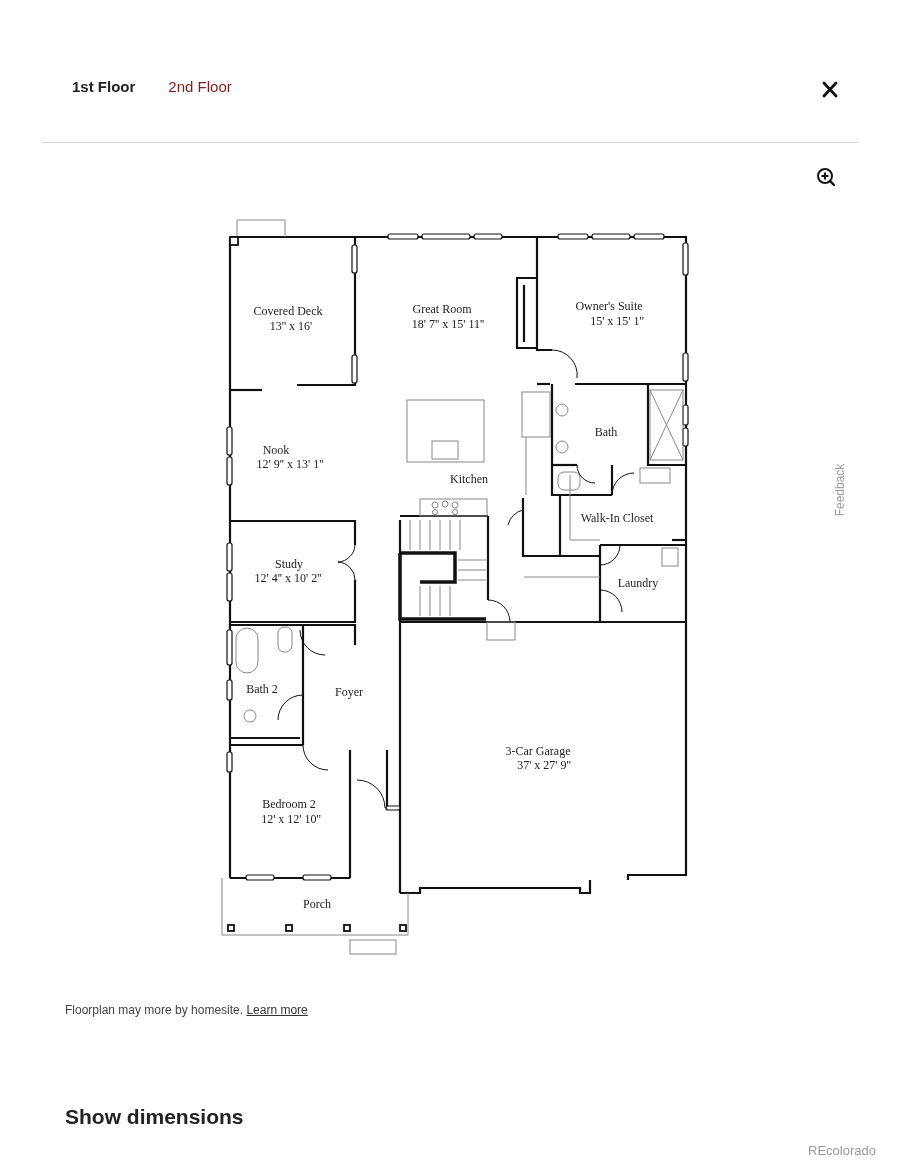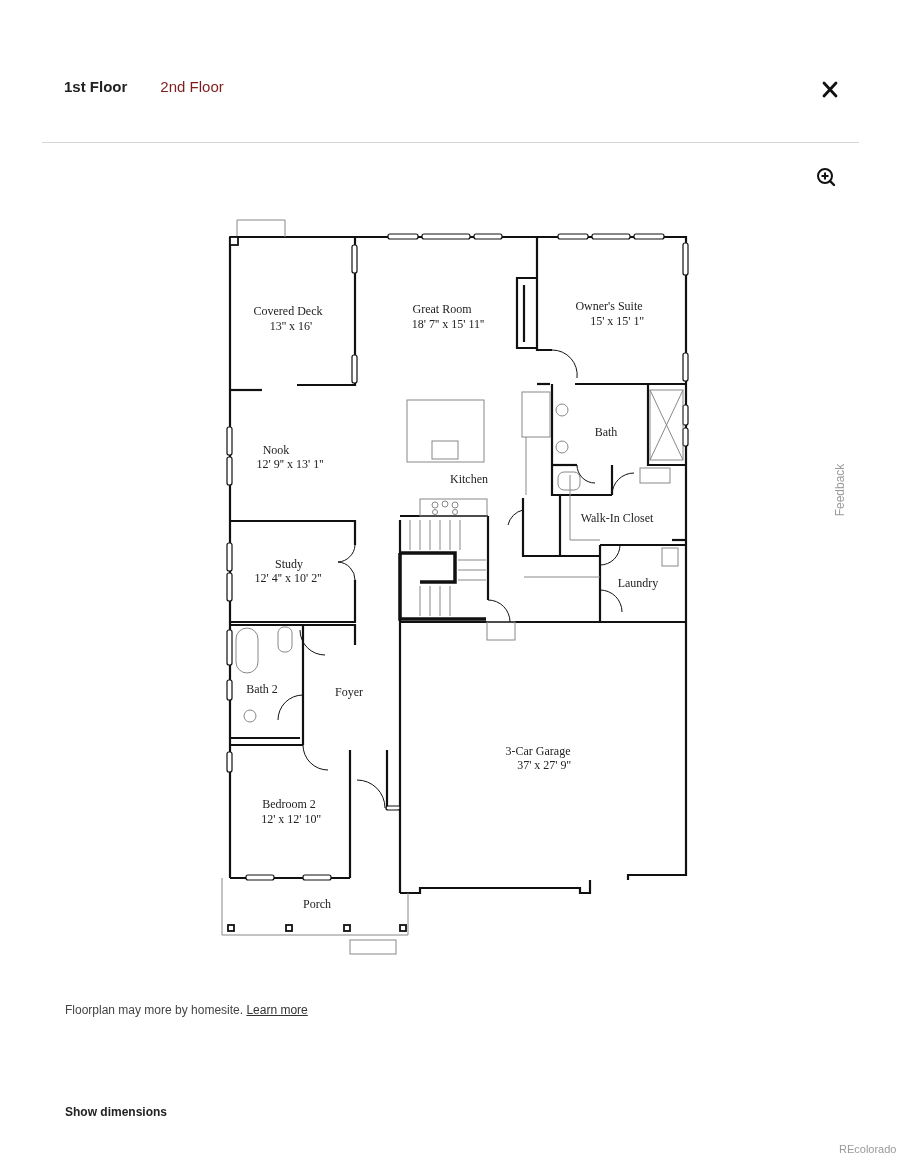--- a/index.html
+++ b/index.html
@@ -1,30 +1,30 @@
 <!DOCTYPE html>
 <html><head>
 <meta charset="utf-8">
 <style>
   html, body { margin:0; padding:0; background:#ffffff; }
   body { width:900px; height:1165px; position:relative; overflow:hidden; font-family:"Liberation Sans", sans-serif; color:#1a1a1a; }
-  .tabs { position:absolute; left:64px; top:78px; display:flex; gap:33px; font-size:15px; }
+  .tabs { position:absolute; left:72px; top:78px; display:flex; gap:33px; font-size:15px; }
   .tab { cursor:pointer; }
   .tab.active { font-weight:bold; color:#222; }
   .tab.inactive { color:#7f1d1d; }
   .close { position:absolute; left:818px; top:78px; width:24px; height:24px; cursor:pointer; }
   .divider { position:absolute; left:42px; top:142px; width:817px; height:1px; background:#d6d6d6; }
   .zoom-btn { position:absolute; left:814px; top:165px; width:24px; height:24px; cursor:pointer; }
   .feedback { position:absolute; left:830px; top:455px; width:20px; height:70px; }
   .feedback span { position:absolute; left:50%; top:50%; transform:translate(-50%,-50%) rotate(-90deg); font-size:12px; color:#9a9a9a; white-space:nowrap; cursor:pointer; }
   .plan { position:absolute; left:0; top:0; }
   .disclaimer { position:absolute; left:65px; top:1003px; font-size:12px; color:#444; }
   .disclaimer a { color:#333; text-decoration:underline; cursor:pointer; }
-  .showdim { position:absolute; left:65px; top:1105px; font-size:12px; font-weight:bold; color:#222; cursor:pointer;text-align:center; }
-  .credit { position:absolute; left:839px; top:1143px; font-size:11px; color:#999; }
+  .showdim { position:absolute; left:65px; top:1105px; font-size:21px; font-weight:bold; color:#222; cursor:pointer;text-align:center; }
+  .credit { position:absolute; left:808px; top:1143px; font-size:13px; color:#999; }
   .room-label { font-family:"Liberation Serif", serif; font-size:12px; fill:#222; }
 </style>
 </head>
 <body>
 
 <div class="tabs">
   <span class="tab active">1st Floor</span>
   <span class="tab inactive">2nd Floor</span>
 </div>
 

